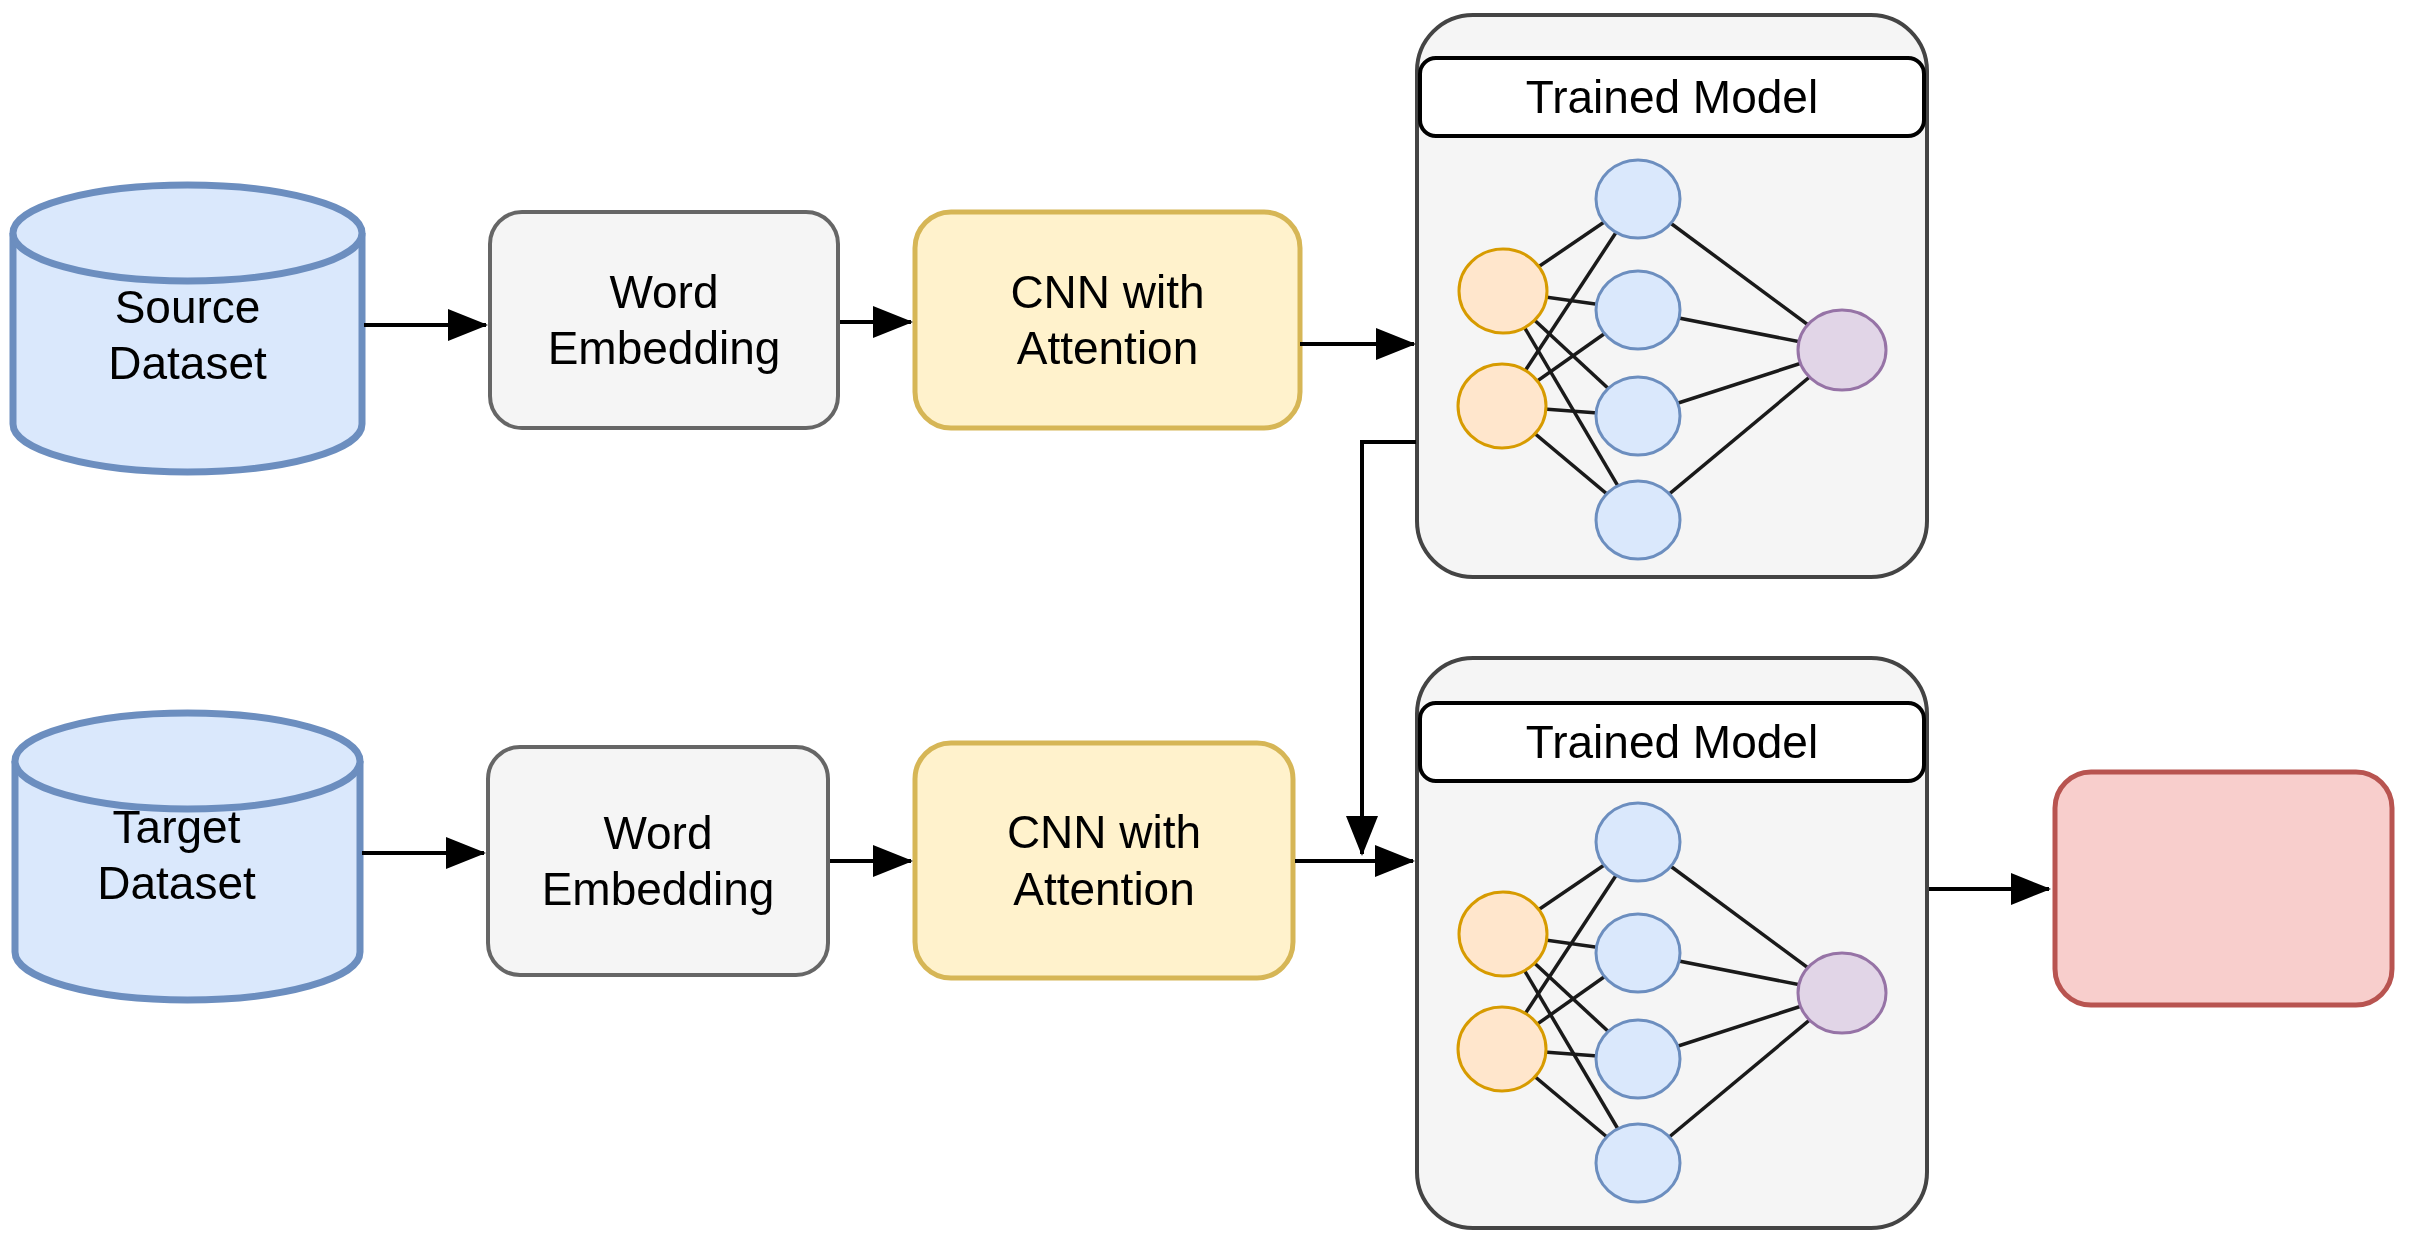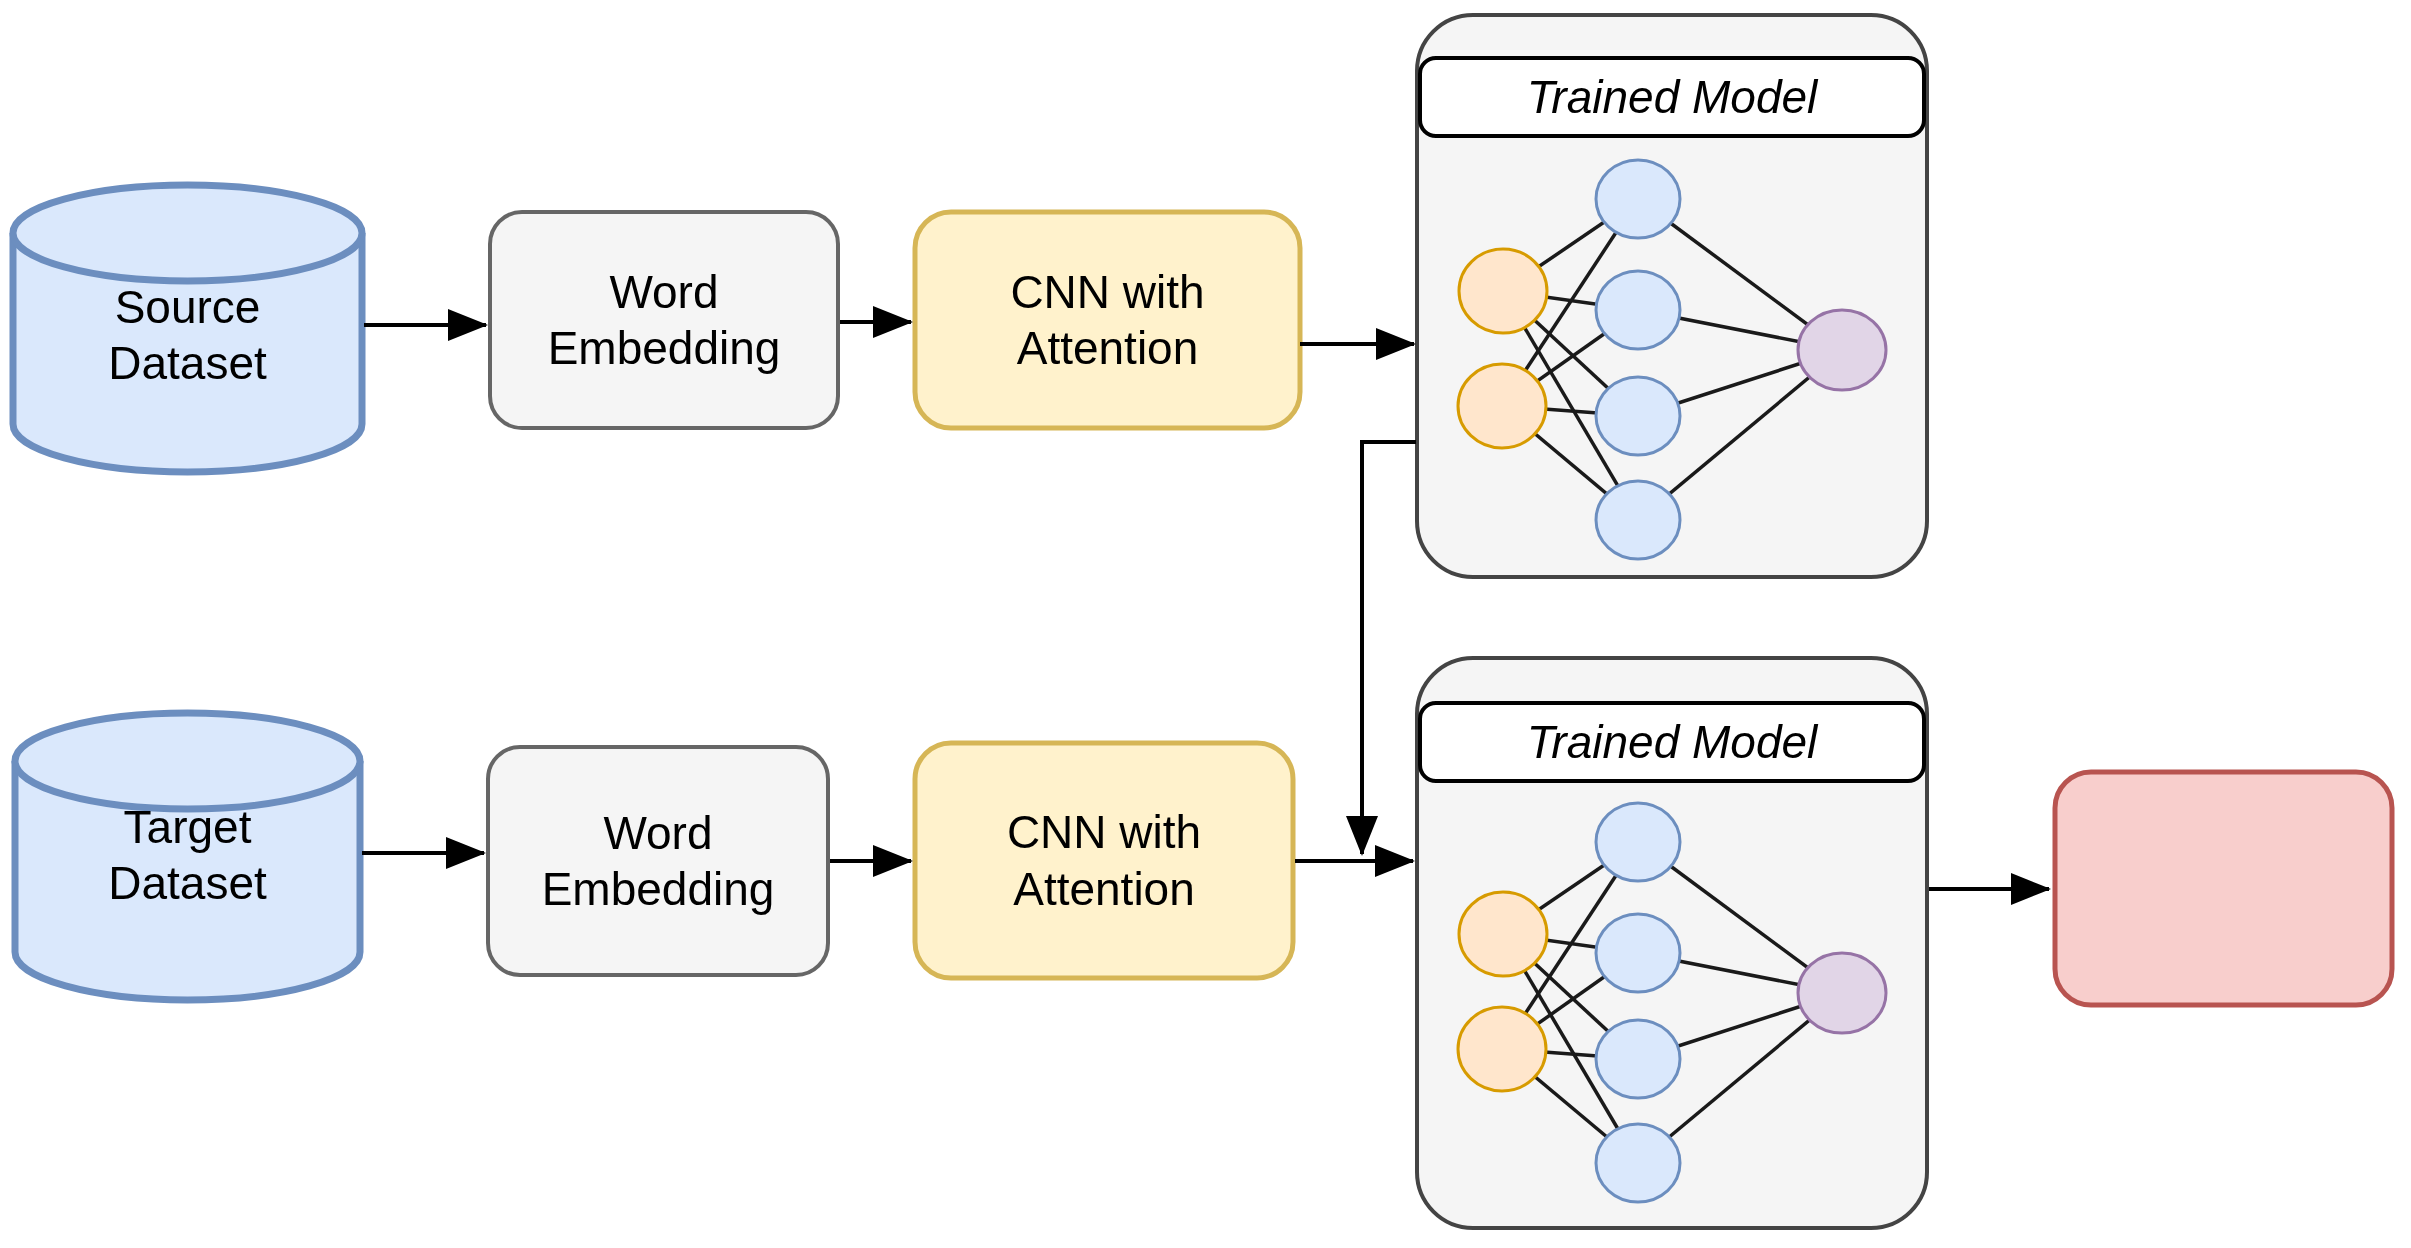--- a/index.html
+++ b/index.html
@@ -2,21 +2,21 @@
 <html><head>
 <meta charset="utf-8">
 <style>
   html,body{margin:0;padding:0;background:#ffffff;}
   .canvas{position:relative;width:2411px;height:1248px;background:#ffffff;overflow:hidden;
           font-family:"Liberation Sans", sans-serif;}
   .canvas svg{position:absolute;left:0;top:0;}
   .label{position:absolute;display:flex;align-items:center;justify-content:center;
          text-align:center;white-space:pre-line;color:#000;
          font:46px/1.22 "Liberation Sans", sans-serif;}
-  .title{font-size:46px;font-style:italic;}
+  .title{font-size:46px;}
 </style>
 </head>
 <body>
 
 <div class="canvas">
 
 <svg width="2411" height="1248" viewBox="0 0 2411 1248">
   <defs>
     <marker id="arrow" markerUnits="strokeWidth" markerWidth="10" markerHeight="8" refX="9.5" refY="4" orient="auto">
       <path d="M0,0 L10,4 L0,8 z" fill="#000000"></path>
@@ -117,21 +117,21 @@
 Dataset</div>
 
 <div class="label" style="left:490px;top:212px;width:348px;height:216px;">Word
 Embedding</div>
 
 <div class="label" style="left:915px;top:212px;width:385px;height:216px;">CNN with
 Attention</div>
 
 <div class="label title" style="left:1417px;top:58px;width:510px;height:78px;">Trained Model</div>
 
-<div class="label" style="left:15px;top:749px;width:345px;height:212px;">Target
+<div class="label" style="left:4px;top:749px;width:345px;height:212px;">Target
 Dataset</div>
 
 <div class="label" style="left:488px;top:747px;width:340px;height:228px;">Word
 Embedding</div>
 
 <div class="label" style="left:915px;top:743px;width:378px;height:235px;">CNN with
 Attention</div>
 
 <div class="label title" style="left:1417px;top:703px;width:510px;height:78px;">Trained Model</div>
 

